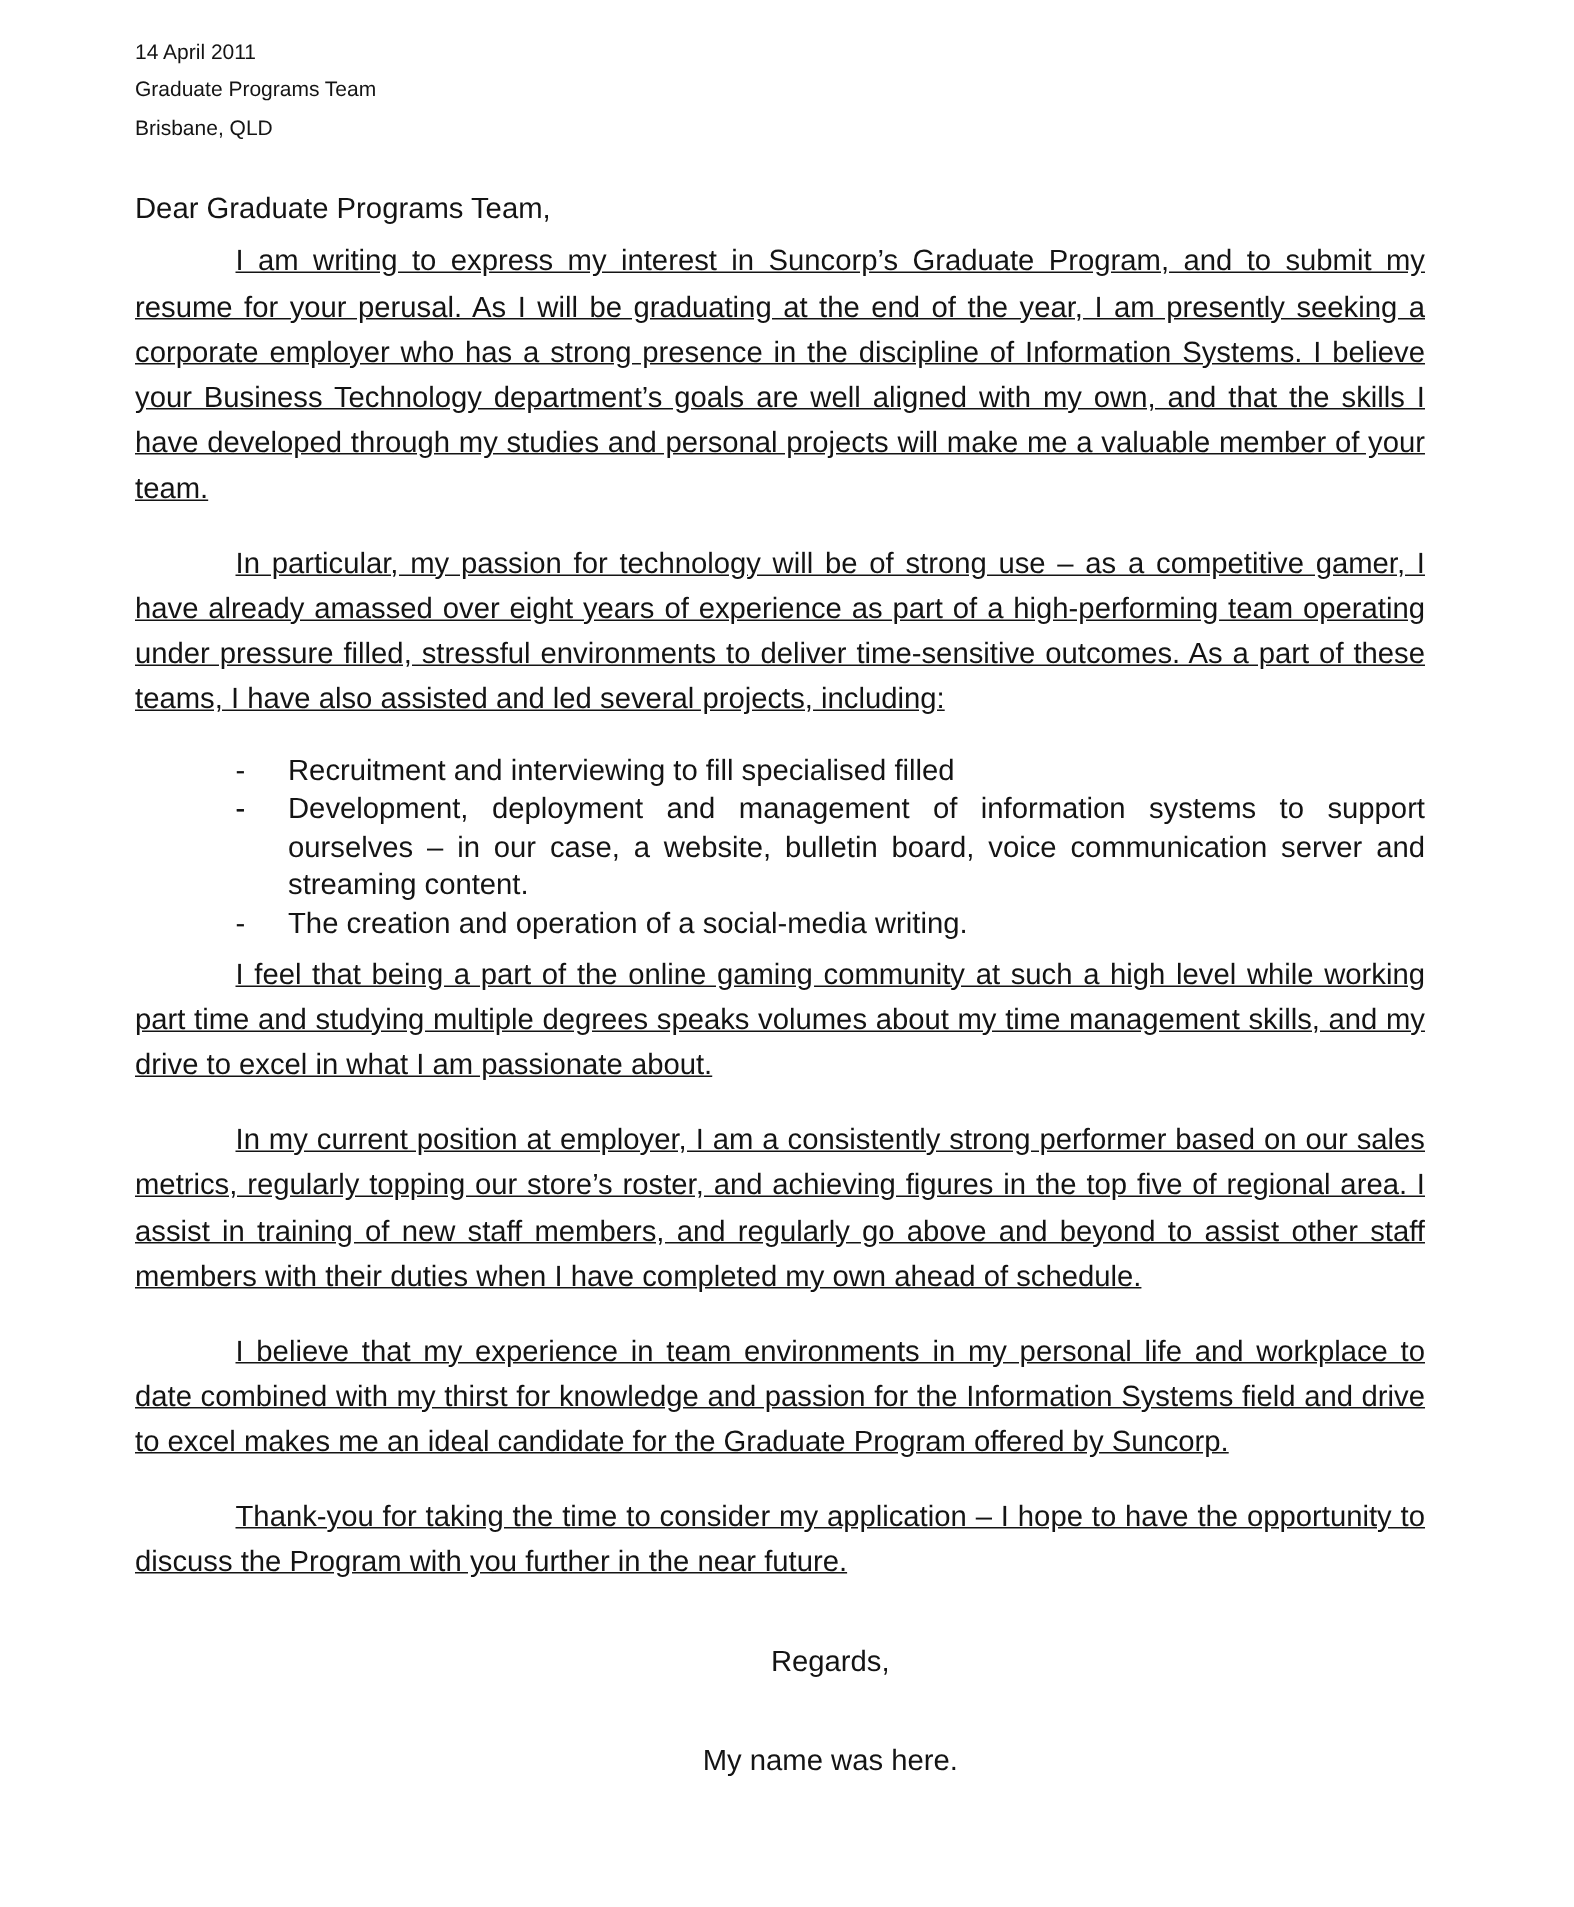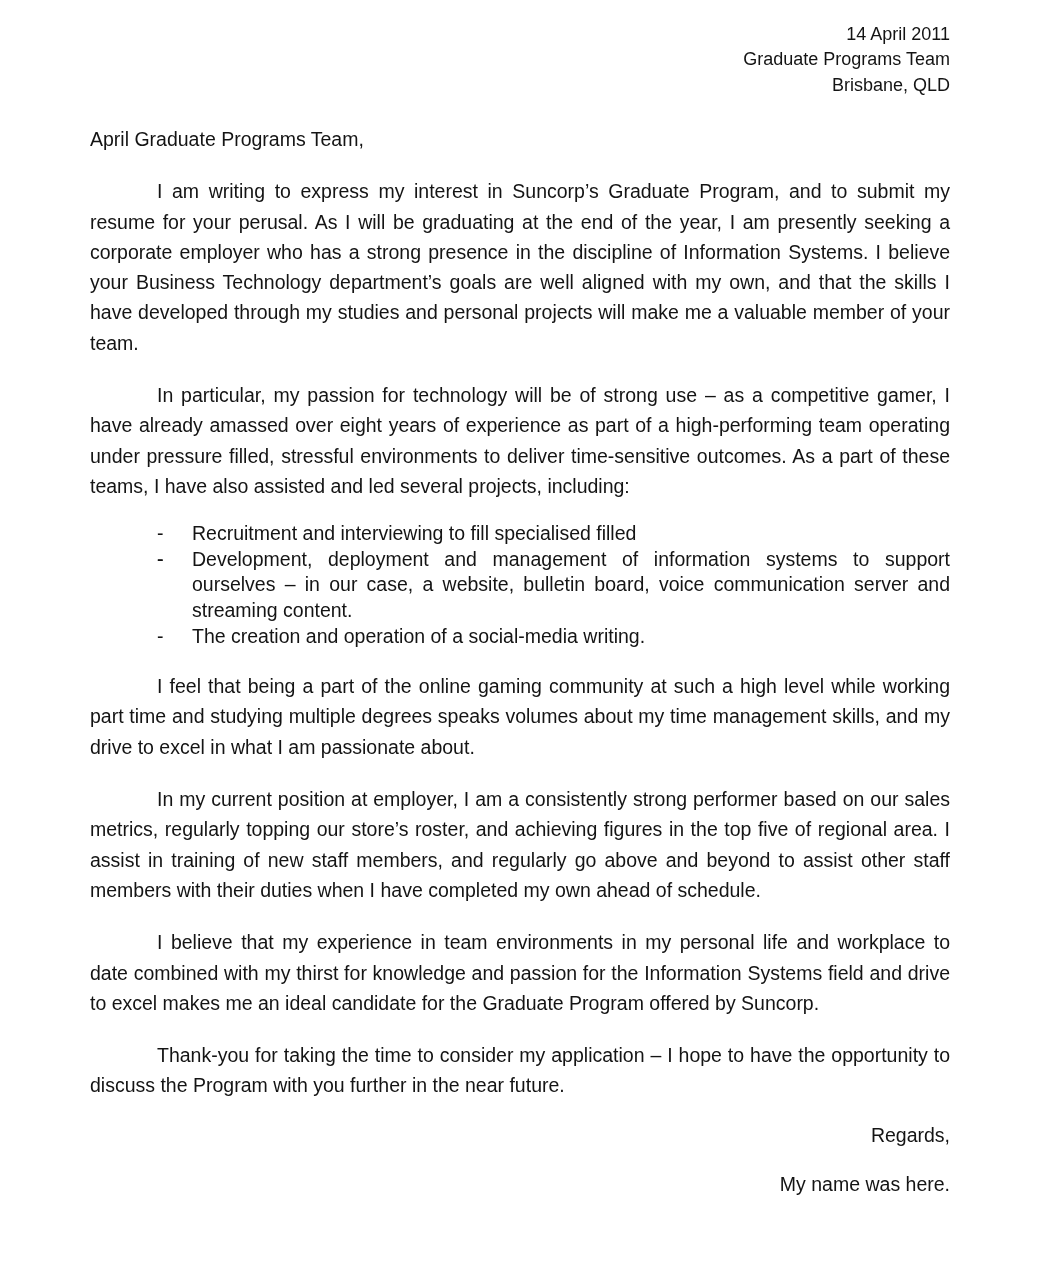--- a/index.html
+++ b/index.html
@@ -29,43 +29,44 @@
     left: 90px;
     top: 22px;
     width: 860px;
   }
 
   
   .addr-block {
     margin: 0 0 0 0;
   }
   .addr-line {
-    font-size: 18px;
+    font-size: 14px;
     line-height: 25.4px;
-    text-align: right;
+    text-align: left;
     white-space: pre;
   }
 
   
   .salutation {
     font-size: 19.5px;
     line-height: 30px;
     margin-top: 26px;
     text-align: left;
   }
 
   
   .para {
     font-size: 19.5px;
     line-height: 30.3px;
     text-align: justify;
     text-justify: inter-word;
     text-indent: 67px;
-    margin-top: 22px;
+    margin-top: 5px;
     hyphens: none;
+    text-decoration: underline;
   }
   .para.last-line-natural {
     text-align-last: left;
   }
 
   
   .list {
     margin-top: 20px;
     margin-bottom: 0;
     padding: 0;
@@ -87,37 +88,37 @@
     top: 0;
     font-size: 19.5px;
     line-height: 25.6px;
   }
 
   
   .closing {
     font-size: 19.5px;
     line-height: 30px;
     text-indent: 67px;
-    margin-top: 19px;
-    text-align: right;
+    margin-top: 36px;
+    text-align: center;
   }
 </style>
 </head>
 <body>
 
 <div class="page">
   <div class="content">
 
     <div class="addr-block">
       <div class="addr-line">14 April 2011</div>
       <div class="addr-line">Graduate Programs Team</div>
       <div class="addr-line">Brisbane, QLD</div>
     </div>
 
-    <div class="salutation">April Graduate Programs Team,</div>
+    <div class="salutation">Dear Graduate Programs Team,</div>
 
     <p class="para">I am writing to express my interest in Suncorp’s Graduate Program, and to submit my resume for your perusal. As I will be graduating at the end of the year, I am presently seeking a corporate employer who has a strong presence in the discipline of Information Systems. I believe your Business Technology department’s goals are well aligned with my own, and that the skills I have developed through my studies and personal projects will make me a valuable member of your team.</p>
     <p class="para last-line-natural">In particular, my passion for technology will be of strong use – as a competitive gamer, I have already amassed over eight years of experience as part of a high-performing team operating under pressure filled, stressful environments to deliver time-sensitive outcomes. As a part of these teams, I have also assisted and led several projects, including:</p>
 
     <ul class="list">
       <li class="list-item">
         <span class="list-marker">-</span>
         <span>Recruitment and interviewing to fill specialised filled</span>
       </li>
       <li class="list-item">

